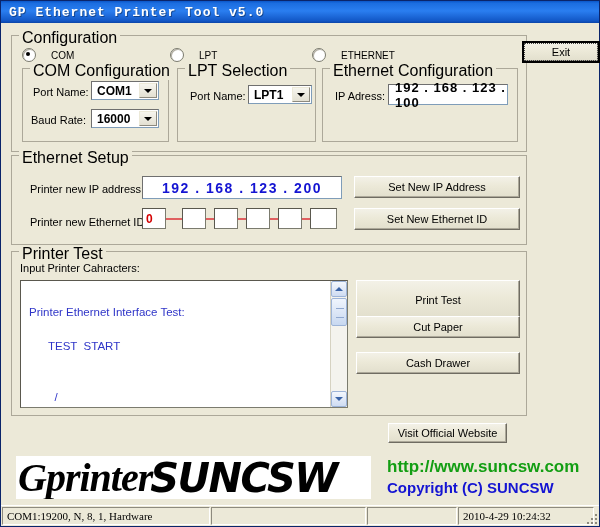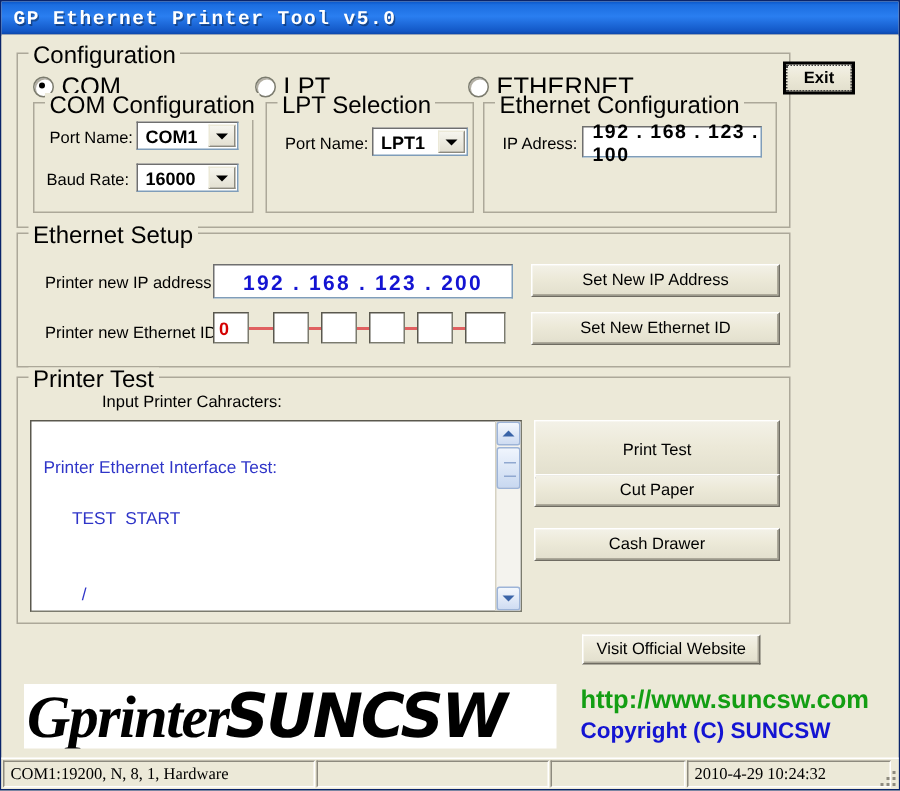--- a/index.html
+++ b/index.html
@@ -56,21 +56,21 @@
     width:12px;height:12px;border-radius:50%;
     background:#fff;
     border:1px solid #7b7b6e;
     box-shadow:inset 1px 1px 0 #b4b0a4;
     position:relative;flex:none;
   }
   .radio .dot.on:after{
     content:"";position:absolute;left:3px;top:3px;
     width:4px;height:4px;border-radius:50%;background:#000;
   }
-  .radio .rlabel{font-size:17px;margin-left:5px;color:#000;white-space:nowrap;}
+  .radio .rlabel{font-size:10px;margin-left:15px;color:#000;white-space:nowrap;}
   
   .field{
     position:absolute;box-sizing:border-box;
     background:#ffffff;
     border:1px solid #7f9db9;
     border-top-color:#6f6f6f;border-left-color:#6f6f6f;
     display:flex;align-items:center;
     font-size:13px;font-weight:bold;color:#000;
     padding-left:6px;letter-spacing:1px;
   }
@@ -274,21 +274,21 @@
 
       <div class="group" style="left:310px;top:32px;width:194px;height:72px;">
         <span class="legend">Ethernet Configuration</span>
         <span class="lbl" style="left:12px;top:21px;">IP Adress:</span>
         <div class="field" style="left:65px;top:15px;width:120px;height:21px;">
           <span>192 . 168 . 123 . 100</span>
         </div>
       </div>
     </div>
 
-    <div class="btn focus" style="left:521px;top:18px;width:48px;height:22px;font-weight:bold;">
+    <div class="btn focus" style="left:521px;top:18px;width:78px;height:22px;">
       <span class="inner">
         <span>Exit</span>
       </span>
     </div>
 
     <div class="group" style="left:10px;top:132px;width:514px;height:88px;">
       <span class="legend">Ethernet Setup</span>
 
       <span class="lbl" style="left:18px;top:27px;">Printer new IP address:</span>
       <div class="field blue" style="left:130px;top:20px;width:200px;height:23px;">
@@ -324,21 +324,21 @@
         <span></span>
       </div>
 
       <div class="btn" style="left:342px;top:52px;width:166px;height:22px;">
         <span>Set New Ethernet ID</span>
       </div>
     </div>
 
     <div class="group" style="left:10px;top:228px;width:514px;height:163px;">
       <span class="legend">Printer Test</span>
-      <span class="lbl" style="left:8px;top:10px;margin-left:48px;">Input Printer Cahracters:</span>
+      <span class="lbl" style="left:8px;top:10px;">Input Printer Cahracters:</span>
 
       <div class="textarea" style="left:8px;top:28px;width:328px;height:128px;">
         <div class="content">
 Printer Ethernet Interface Test:
 
       TEST  START
 
 
         /
        ///

